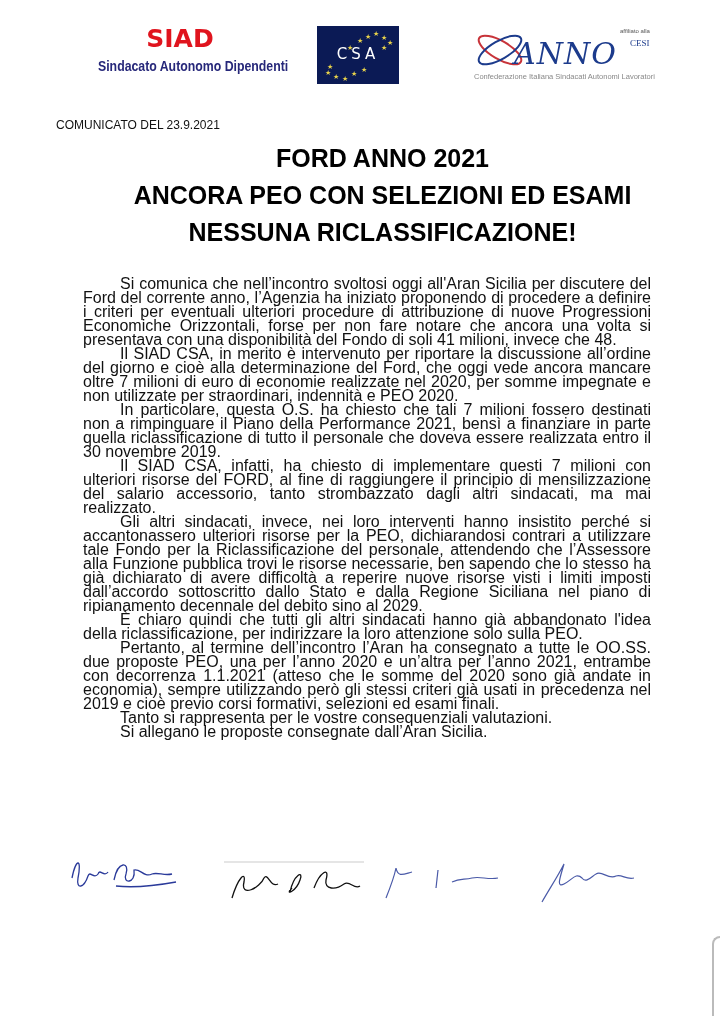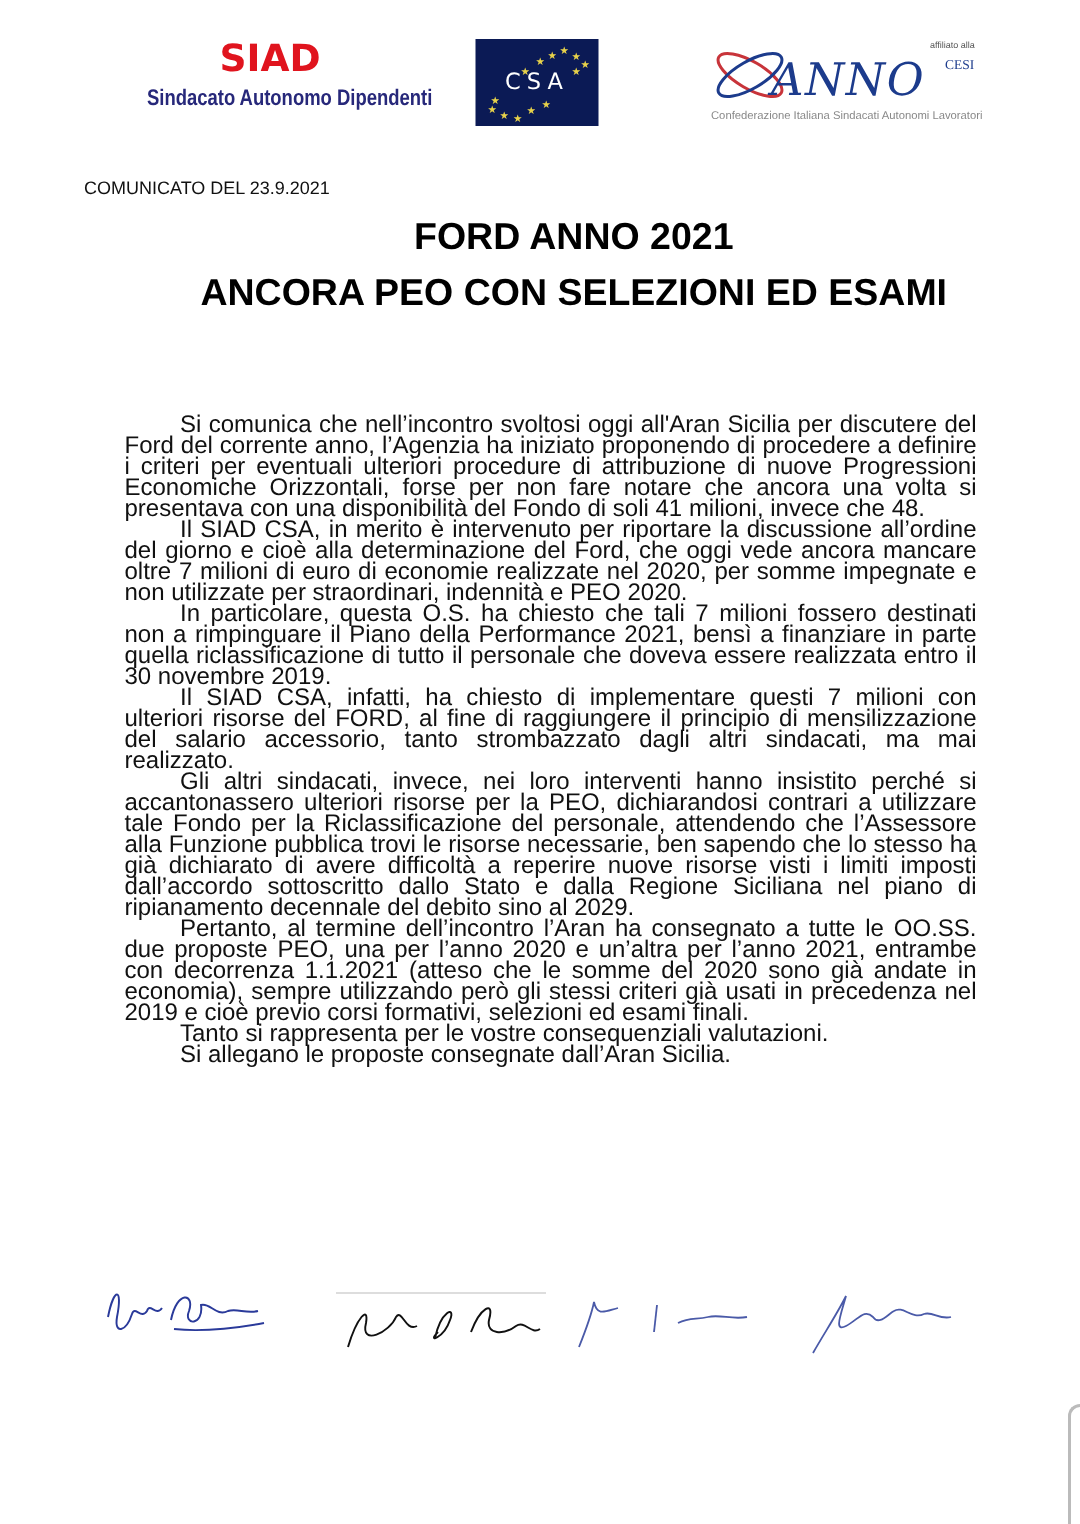--- a/index.html
+++ b/index.html
@@ -61,28 +61,30 @@
   <div class="cisal-aff">affiliato alla</div>
   <div class="cisal-cesi">CESI</div>
   <div class="cisal-sub">Confederazione Italiana Sindacati Autonomi Lavoratori</div>
 </div>
 
 <div class="communicato">COMUNICATO DEL 23.9.2021</div>
 
 <div class="title">
   <div>FORD ANNO 2021</div>
   <div>ANCORA PEO CON SELEZIONI ED ESAMI</div>
+  <div>NESSUNA RICLASSIFICAZIONE!</div>
 </div>
 
 <div class="body">
   <p>Si comunica che nell’incontro svoltosi oggi all'Aran Sicilia per discutere del Ford del corrente anno, l’Agenzia ha iniziato proponendo di procedere a definire i criteri per eventuali ulteriori procedure di attribuzione di nuove Progressioni Economiche Orizzontali, forse per non fare notare che ancora una volta si presentava con una disponibilità del Fondo di soli 41 milioni, invece che 48.</p>
   <p>Il SIAD CSA, in merito è intervenuto per riportare la discussione all’ordine del giorno e cioè alla determinazione del Ford, che oggi vede ancora mancare oltre 7 milioni di euro di economie realizzate nel 2020, per somme impegnate e non utilizzate per straordinari, indennità e PEO 2020.</p>
   <p>In particolare, questa O.S. ha chiesto che tali 7 milioni fossero destinati non a rimpinguare il Piano della Performance 2021, bensì a finanziare in parte quella riclassificazione di tutto il personale che doveva essere realizzata entro il 30 novembre 2019.</p>
   <p>Il SIAD CSA, infatti, ha chiesto di implementare questi 7 milioni con ulteriori risorse del FORD, al fine di raggiungere il principio di mensilizzazione del salario accessorio, tanto strombazzato dagli altri sindacati, ma mai realizzato.</p>
   <p>Gli altri sindacati, invece, nei loro interventi hanno insistito perché si accantonassero ulteriori risorse per la PEO,  dichiarandosi contrari a utilizzare tale Fondo per la Riclassificazione del personale, attendendo che l’Assessore alla Funzione pubblica trovi le risorse necessarie, ben sapendo che lo stesso ha già dichiarato di avere difficoltà a reperire nuove risorse visti i limiti imposti dall’accordo sottoscritto dallo Stato e dalla Regione Siciliana nel piano di ripianamento decennale del debito sino al 2029.</p>
+  <p>È chiaro quindi che tutti gli altri sindacati hanno già abbandonato l'idea della riclassificazione, per indirizzare la loro attenzione solo sulla PEO.</p>
   <p>Pertanto, al termine dell’incontro l’Aran ha consegnato a tutte le OO.SS. due proposte PEO, una per l’anno 2020 e un’altra per l’anno 2021, entrambe con decorrenza 1.1.2021 (atteso che le somme del 2020 sono già andate in economia), sempre utilizzando però gli stessi criteri già usati in precedenza nel 2019 e cioè previo corsi formativi, selezioni ed esami finali.</p>
   <p class="short">Tanto si rappresenta per le vostre consequenziali valutazioni.</p>
   <p class="short">Si allegano le proposte consegnate dall’Aran Sicilia.</p>
 </div>
 
 <div class="signatures">
   <svg width="600" height="70">
     <g fill="none" stroke="#2a3a9a" stroke-width="1.3">
       <path d="M8 30 C12 10, 18 10, 14 30 C12 42, 20 40, 24 28 C26 22, 30 32, 34 26 C36 20, 40 30, 44 24"></path>
       <path d="M50 32 C54 12, 66 14, 62 26 C58 36, 72 36, 70 22 C76 20, 80 30, 88 26 C94 24, 100 28, 108 26"></path>

